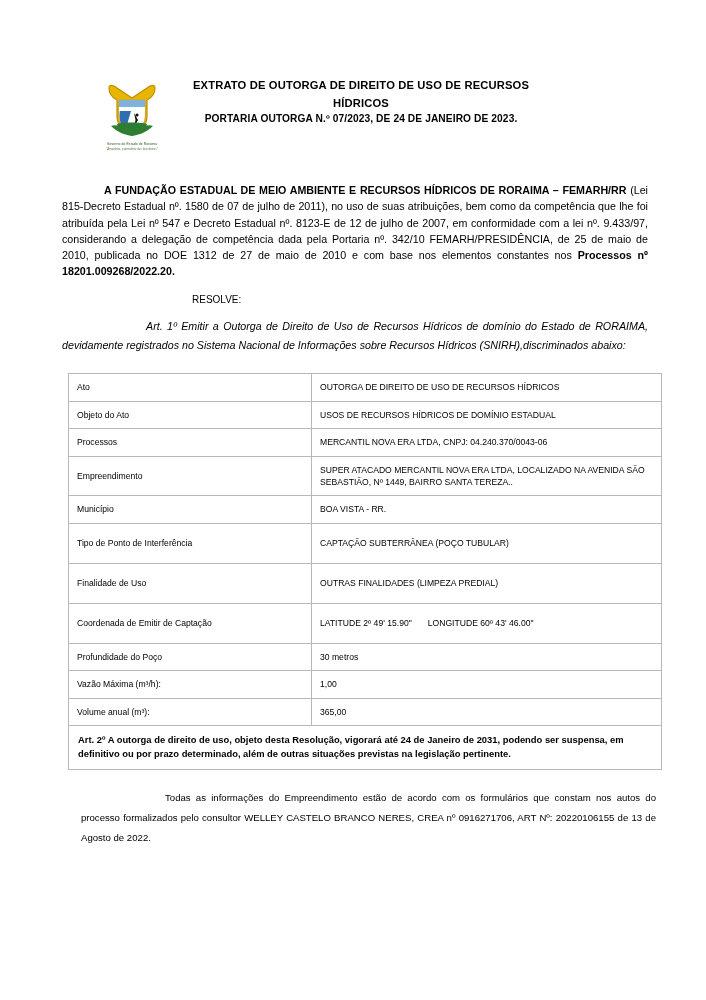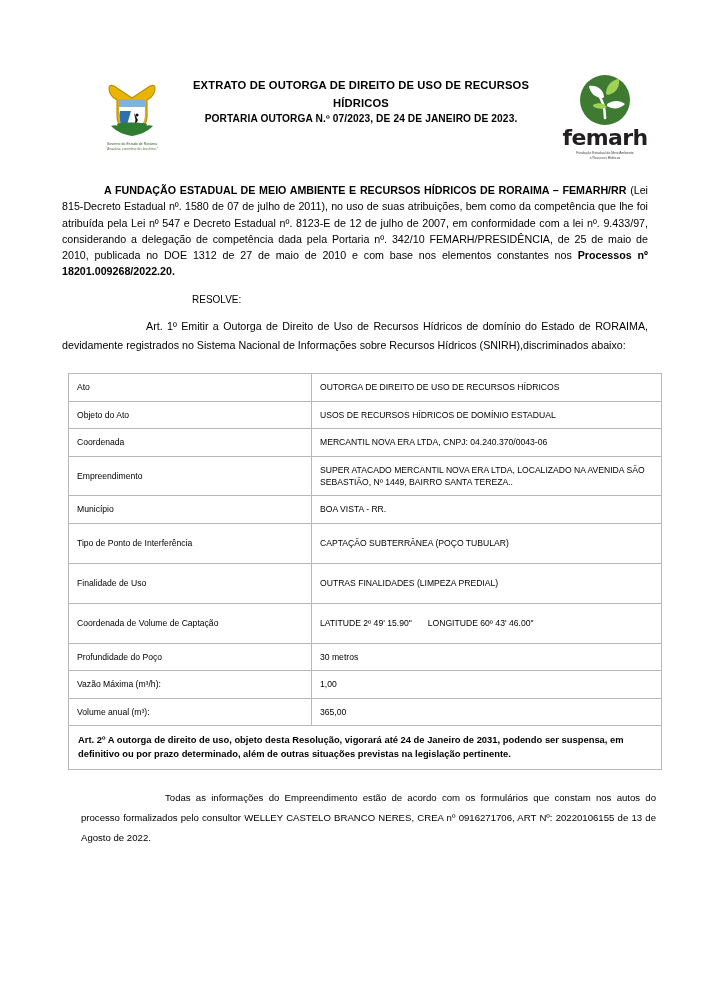--- a/index.html
+++ b/index.html
@@ -111,20 +111,21 @@
     font-size: 10px;
     margin: 14px 0 0 0;
     padding-left: 130px;
   }
 
   .art1 {
     font-size: 10.7px;
     line-height: 1.85;
     text-align: justify;
     margin: 12px 0 0 0;
+    font-style: italic;
   }
   .art1 .indent { display: inline-block; width: 84px; }
 
   
   .tbl-wrap { padding: 0 44px 0 68px; margin-top: 17px; }
   table.outorga {
     width: 100%;
     border-collapse: collapse;
     table-layout: fixed;
   }
@@ -187,37 +188,20 @@
     </div>
 
     <div class="title-block">
       <div class="doc-title">
         <div>EXTRATO DE OUTORGA DE DIREITO DE USO DE RECURSOS</div>
         <div>HÍDRICOS</div>
       </div>
       <div class="portaria">PORTARIA OUTORGA N.º 07/2023, DE 24 DE JANEIRO DE 2023.</div>
     </div>
 
-    <div class="femarh">
-      <div class="femarh-mark">
-        <svg viewBox="0 0 52 52" width="52" height="52" aria-hidden="true">
-          <circle cx="26" cy="26" r="25" fill="#3f7a32"></circle>
-          <path d="M26 44 C26 34 24 26 18 19" stroke="#ffffff" stroke-width="2.6" fill="none" stroke-linecap="round"></path>
-          <path d="M24 24 C16 24 11 19 10 12 C18 11 24 15 25 23 Z" fill="#ffffff"></path>
-          <path d="M27 20 C27 12 32 6 40 5 C41 13 37 19 29 21 Z" fill="#9fd356"></path>
-          <path d="M28 30 C34 26 41 26 46 30 C41 35 34 36 28 32 Z" fill="#ffffff"></path>
-          <path d="M14 31 C19 28 25 29 28 33 C23 36 17 35 14 32 Z" fill="#9fd356"></path>
-        </svg>
-      </div>
-      <div class="femarh-word">femarh</div>
-      <div class="femarh-sub">
-        <div>Fundação Estadual do Meio Ambiente</div>
-        <div>e Recursos Hídricos</div>
-      </div>
-    </div>
   </div>
 
   <div class="content">
 
     <p class="para-just">
       <span class="indent"></span><b>A FUNDAÇÃO ESTADUAL DE MEIO AMBIENTE E RECURSOS HÍDRICOS DE RORAIMA – FEMARH/RR</b><span> (Lei 815-Decreto Estadual nº. 1580 de 07 de julho de 2011), no uso de suas atribuições, bem como da competência que lhe foi atribuída pela Lei nº 547 e Decreto Estadual nº. 8123-E de 12 de julho de 2007, em conformidade com a lei nº. 9.433/97, considerando a delegação de competência dada pela Portaria nº. 342/10 FEMARH/PRESIDÊNCIA, de 25 de maio de 2010, publicada no DOE 1312 de 27 de maio de 2010 e com base nos elementos constantes nos </span><b>Processos nº 18201.009268/2022.20.</b>
     </p>
 
     <p class="resolve">RESOLVE:</p>
 
@@ -231,41 +215,41 @@
       <tbody>
         <tr>
           <td class="lbl">Ato</td>
           <td class="val">OUTORGA DE DIREITO DE USO DE RECURSOS HÍDRICOS</td>
         </tr>
         <tr>
           <td class="lbl">Objeto do Ato</td>
           <td class="val">USOS DE RECURSOS HÍDRICOS DE DOMÍNIO ESTADUAL</td>
         </tr>
         <tr>
-          <td class="lbl">Coordenada</td>
+          <td class="lbl">Processos</td>
           <td class="val">MERCANTIL NOVA ERA LTDA, CNPJ: 04.240.370/0043-06</td>
         </tr>
         <tr>
           <td class="lbl">Empreendimento</td>
           <td class="val">SUPER ATACADO MERCANTIL NOVA ERA LTDA, LOCALIZADO NA AVENIDA SÃO SEBASTIÃO, Nº 1449, BAIRRO SANTA TEREZA..</td>
         </tr>
         <tr>
           <td class="lbl">Município</td>
           <td class="val">BOA VISTA - RR.</td>
         </tr>
         <tr class="tall">
           <td class="lbl">Tipo de Ponto de Interferência</td>
           <td class="val">CAPTAÇÃO SUBTERRÂNEA  (POÇO TUBULAR)</td>
         </tr>
         <tr class="tall">
           <td class="lbl">Finalidade de Uso</td>
           <td class="val">OUTRAS FINALIDADES (LIMPEZA PREDIAL)</td>
         </tr>
         <tr class="tall">
-          <td class="lbl">Coordenada de Volume de Captação</td>
+          <td class="lbl">Coordenada de Emitir de Captação</td>
           <td class="val"><span>LATITUDE 2º 49' 15.90"</span><span class="coord-gap"></span><span>LONGITUDE 60º 43' 46.00"</span></td>
         </tr>
         <tr>
           <td class="lbl">Profundidade do Poço</td>
           <td class="val">30 metros</td>
         </tr>
         <tr>
           <td class="lbl">Vazão Máxima (m³/h):</td>
           <td class="val">1,00</td>
         </tr>

